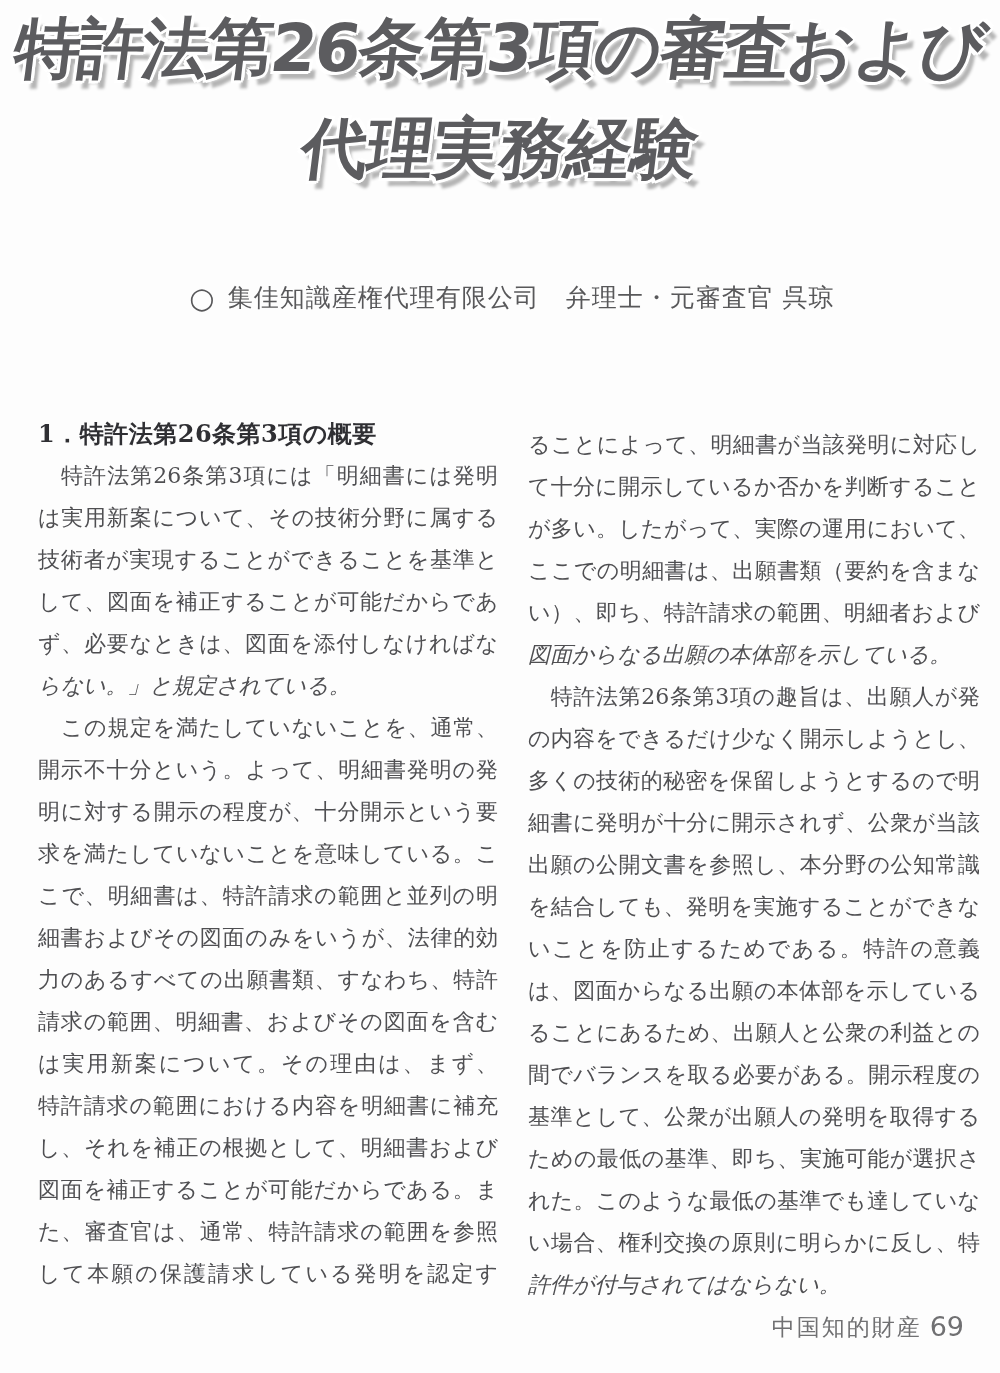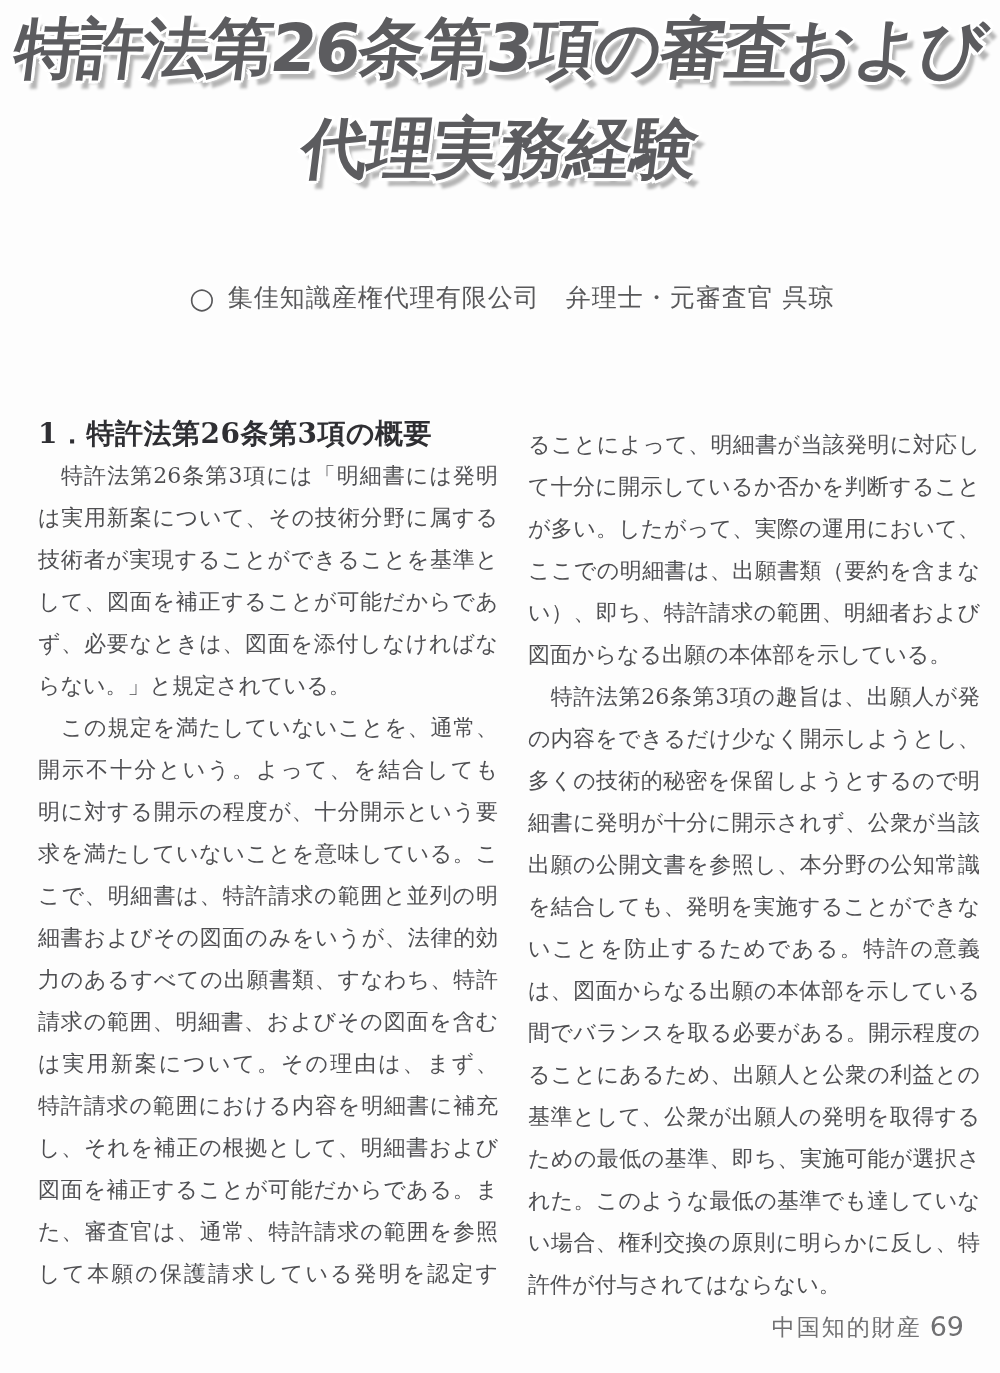--- a/index.html
+++ b/index.html
@@ -81,21 +81,21 @@
     position: absolute;
     top: 413px;
     left: 38px;
     display: flex;
     gap: 30px;
   }
   .col-left  { width: 460px; }
   .col-right { width: 452px; margin-top: 11px; }
 
   .section-heading {
-    font-size: 28px;
+    font-size: 24px;
     font-weight: bold;
     color: var(--heading-ink, #2f2f33);
     height: 42px;
     line-height: 42px;
     letter-spacing: 0.5px;
     white-space: nowrap;
   }
   .bl {
     height: 42px;
     line-height: 42px;
@@ -104,20 +104,21 @@
     overflow: hidden;
   }
   .bl.fill {
     text-align: justify;
     text-align-last: justify;
     -moz-text-align-last: justify;
   }
   .bl.end {
     text-align: center;
     text-align-last: left;
+    font-style: italic;
   }
 
   
   .footer {
     position: absolute;
     top: 1311px;
     right: 36px;
     font-size: 23px;
     color: var(--footer-ink, #707072);
     letter-spacing: 2px;
@@ -149,21 +150,21 @@
     <div class="col-left">
       <div class="section-heading">1．特許法第26条第3項の概要</div>
       <div>
           <div class="bl fill">　特許法第26条第3項には「明細書には発明又</div>
           <div class="bl fill">は実用新案について、その技術分野に属する</div>
           <div class="bl fill">技術者が実現することができることを基準と</div>
           <div class="bl fill">して、図面を補正することが可能だからである</div>
           <div class="bl fill">ず、必要なときは、図面を添付しなければな</div>
           <div class="bl end">らない。」と規定されている。</div>
           <div class="bl fill">　この規定を満たしていないことを、通常、</div>
-          <div class="bl fill">開示不十分という。よって、を結合しても</div>
+          <div class="bl fill">開示不十分という。よって、明細書発明の発</div>
           <div class="bl fill">明に対する開示の程度が、十分開示という要</div>
           <div class="bl fill">求を満たしていないことを意味している。こ</div>
           <div class="bl fill">こで、明細書は、特許請求の範囲と並列の明</div>
           <div class="bl fill">細書およびその図面のみをいうが、法律的効</div>
           <div class="bl fill">力のあるすべての出願書類、すなわち、特許</div>
           <div class="bl fill">請求の範囲、明細書、およびその図面を含む</div>
           <div class="bl fill">は実用新案について。その理由は、まず、</div>
           <div class="bl fill">特許請求の範囲における内容を明細書に補充</div>
           <div class="bl fill">し、それを補正の根拠として、明細書および</div>
           <div class="bl fill">図面を補正することが可能だからである。ま</div>
@@ -180,22 +181,22 @@
           <div class="bl fill">い）、即ち、特許請求の範囲、明細者および</div>
           <div class="bl end">図面からなる出願の本体部を示している。</div>
           <div class="bl fill">　特許法第26条第3項の趣旨は、出願人が発明</div>
           <div class="bl fill">の内容をできるだけ少なく開示しようとし、</div>
           <div class="bl fill">多くの技術的秘密を保留しようとするので明</div>
           <div class="bl fill">細書に発明が十分に開示されず、公衆が当該</div>
           <div class="bl fill">出願の公開文書を参照し、本分野の公知常識</div>
           <div class="bl fill">を結合しても、発明を実施することができな</div>
           <div class="bl fill">いことを防止するためである。特許の意義</div>
           <div class="bl fill">は、図面からなる出願の本体部を示している</div>
+          <div class="bl fill">ることにあるため、出願人と公衆の利益との</div>
           <div class="bl fill">間でバランスを取る必要がある。開示程度の</div>
-          <div class="bl fill">ることにあるため、出願人と公衆の利益との</div>
           <div class="bl fill">基準として、公衆が出願人の発明を取得する</div>
           <div class="bl fill">ための最低の基準、即ち、実施可能が選択さ</div>
           <div class="bl fill">れた。このような最低の基準でも達していな</div>
           <div class="bl fill">い場合、権利交換の原則に明らかに反し、特</div>
           <div class="bl end">許件が付与されてはならない。</div>
         </div>
     </div>
   </div>
 
   <div class="footer">

